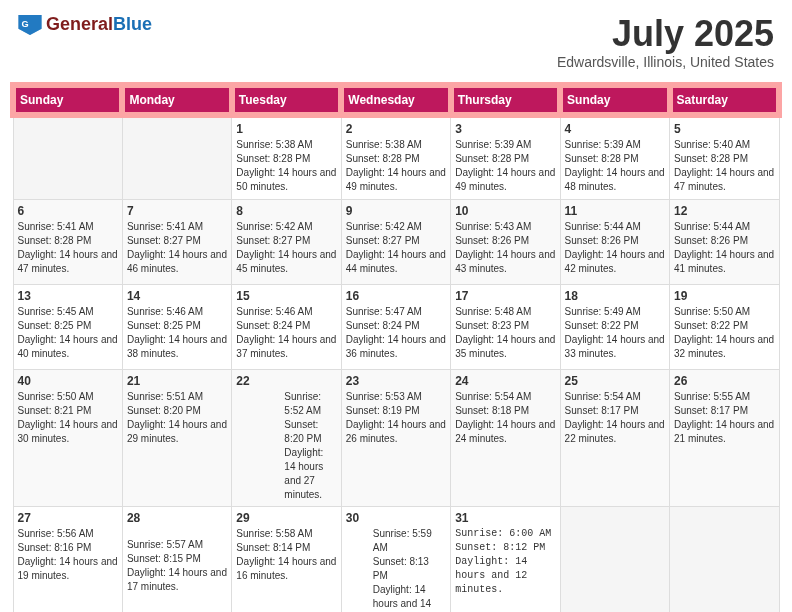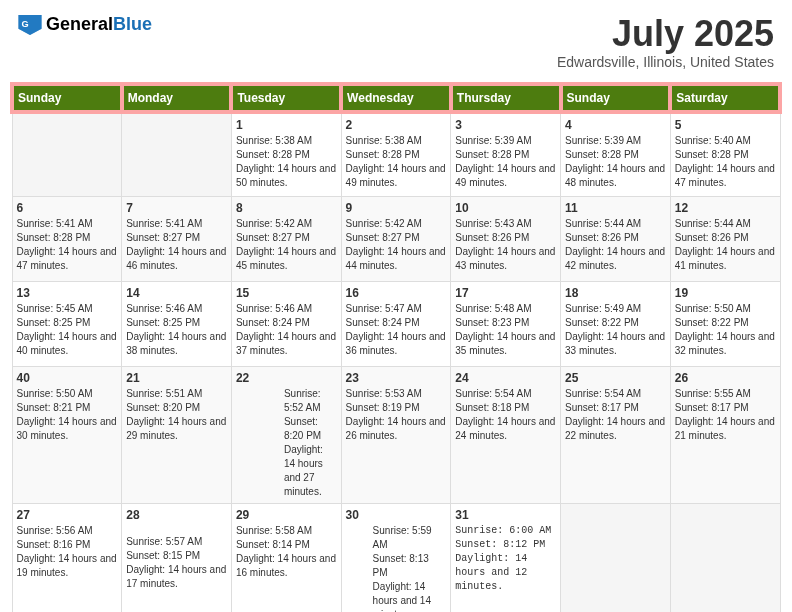--- a/index.html
+++ b/index.html
@@ -38,27 +38,27 @@
     .location-title {
       font-size: 14px;
       color: #555;
     }
     .calendar {
       width: 100%;
       border-collapse: collapse;
       border: 1px solid #ccc;
     }
     .calendar th {
-      background-color: #4d7c0f;
+      background-color: #be185d;
       color: #fff;
       font-size: 12px;
       font-weight: bold;
       padding: 5px 4px;
       text-align: left;
-      border: 4px solid #fca5a5;
+      border: 6px solid #fca5a5;
     }
     .calendar td {
       vertical-align: top;
       padding: 4px 4px;
       border: 1px solid #ddd;
       background: #fff;
       width: 108px;
       min-height: 80px;
     }
     .calendar tr:nth-child(even) td {
@@ -87,21 +87,21 @@
 <body>
 
 <div class="header">
   <div class="logo">
     <svg class="logo-icon" viewBox="0 0 30 26" xmlns="http://www.w3.org/2000/svg">
       <polygon points="0,0 30,0 30,18 15,26 0,18" fill="#1a6fb5"></polygon>
       <polygon points="0,0 30,0 30,18 15,26 0,18" fill="#2a85d0" opacity="0.5"></polygon>
       <text x="4" y="16" font-size="12" font-weight="bold" fill="white">G</text>
     </svg>
     <div>
-      <span style="font-size:18px;font-weight:bold;color:#000000;">General</span><span style="font-size:18px;font-weight:bold;color:#1a6fb5;">Blue</span>
+      <span style="font-size:18px;font-weight:bold;color:#7f1d1d;">General</span><span style="font-size:18px;font-weight:bold;color:#1a6fb5;">Blue</span>
     </div>
   </div>
   <div class="title-block">
     <div class="month-title">July 2025</div>
     <div class="location-title">Edwardsville, Illinois, United States</div>
   </div>
 </div>
 
 <table class="calendar">
   <thead>

